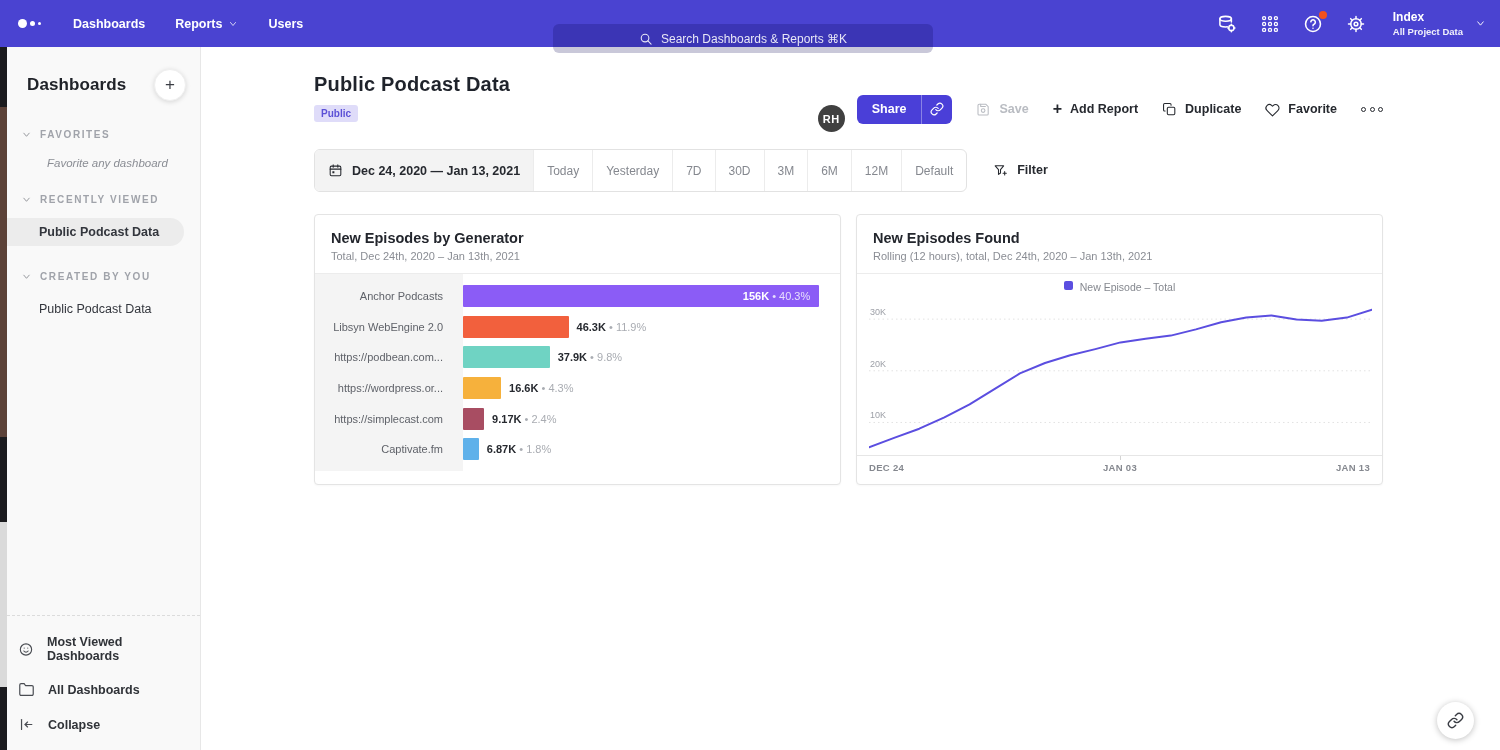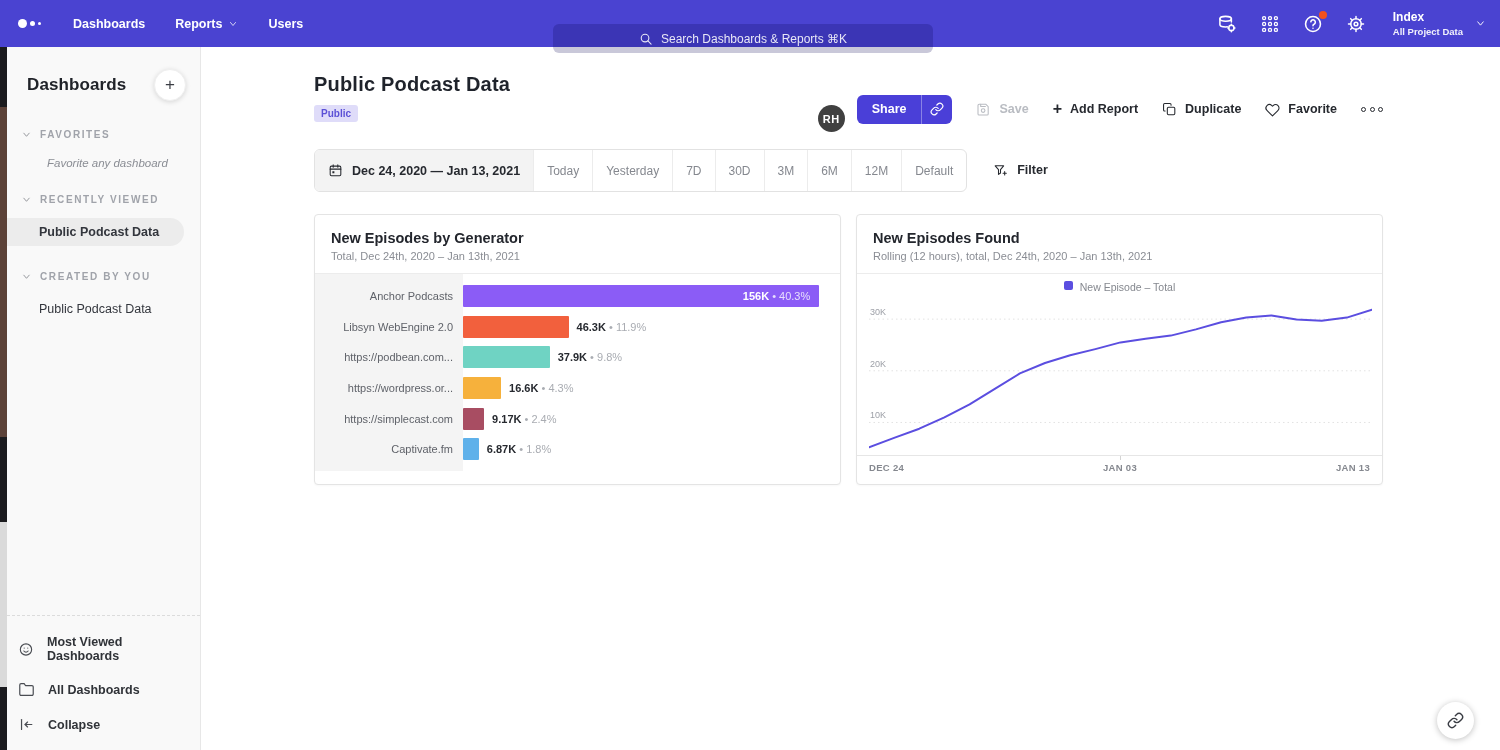--- a/index.html
+++ b/index.html
@@ -90,21 +90,21 @@
   .cards { margin-top:22px; display:flex; gap:15px; }
   .card { width:527px; height:271px; border:1px solid #E4E4E4; border-radius:4px; background:#fff; box-shadow:0 1px 2px rgba(0,0,0,0.03); overflow:hidden; }
   .card-head { padding:15px 16px 11px; border-bottom:1px solid #ECECEC; }
   .card-title { font-size:14.5px; font-weight:800; color:#23262D; }
   .card-sub { margin-top:4px; font-size:11px; color:#8A8D94; }
 
   
   .bar-body { position:relative; padding-top:7px; height:206px; }
   .bar-body::before { content:""; position:absolute; left:0; top:0; bottom:9px; width:148px; background:#F4F4F4; }
   .bar-row { position:relative; display:flex; align-items:center; height:30.6px; z-index:1; }
-  .bar-label { width:148px; flex:none; text-align:right; padding-right:10px; font-size:11px; color:#5F6269; }
+  .bar-label { width:148px; flex:none; text-align:right; padding-right:20px; font-size:11px; color:#5F6269; }
   .bar-area { flex:1; display:flex; align-items:center; position:relative; height:100%; }
   .bar { height:22px; border-radius:1px; position:relative; flex:none; }
   .bar-val { margin-left:8px; font-size:11px; white-space:nowrap; }
   .bar-val b { font-weight:800; color:#26292F; }
   .bar-val .dot, .bar-val .pct { color:#A9ACB2; }
   .bar-val.inside { position:absolute; right:9px; top:50%; transform:translateY(-50%); margin:0; }
   .bar-val.inside b { color:#fff; }
   .bar-val.inside .dot, .bar-val.inside .pct { color:rgba(255,255,255,0.8); }
 
   

